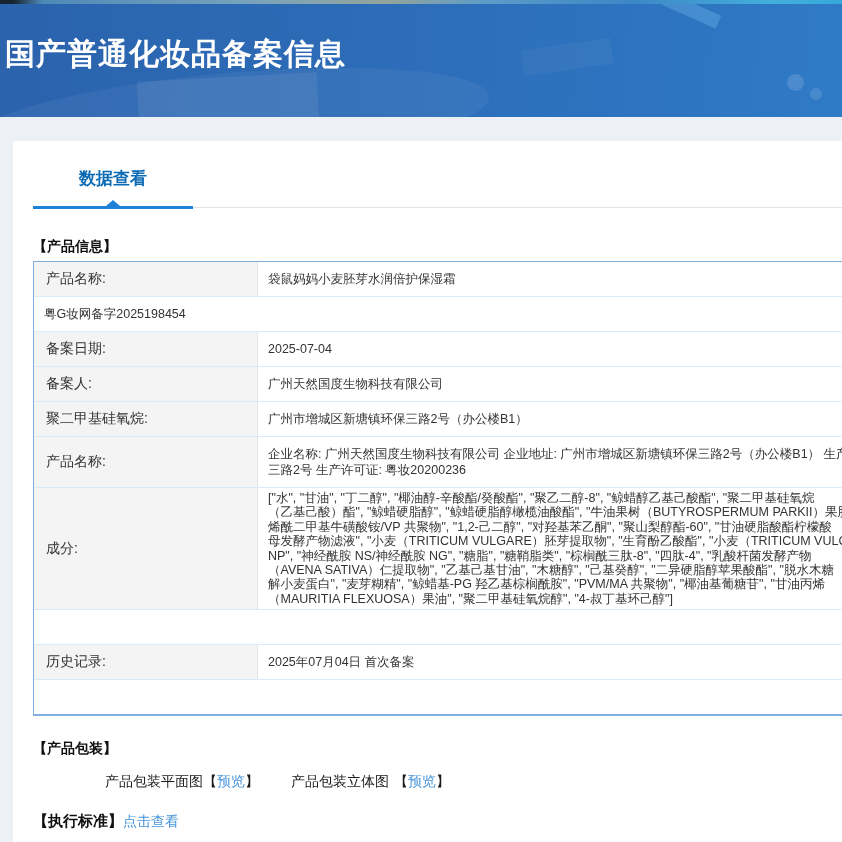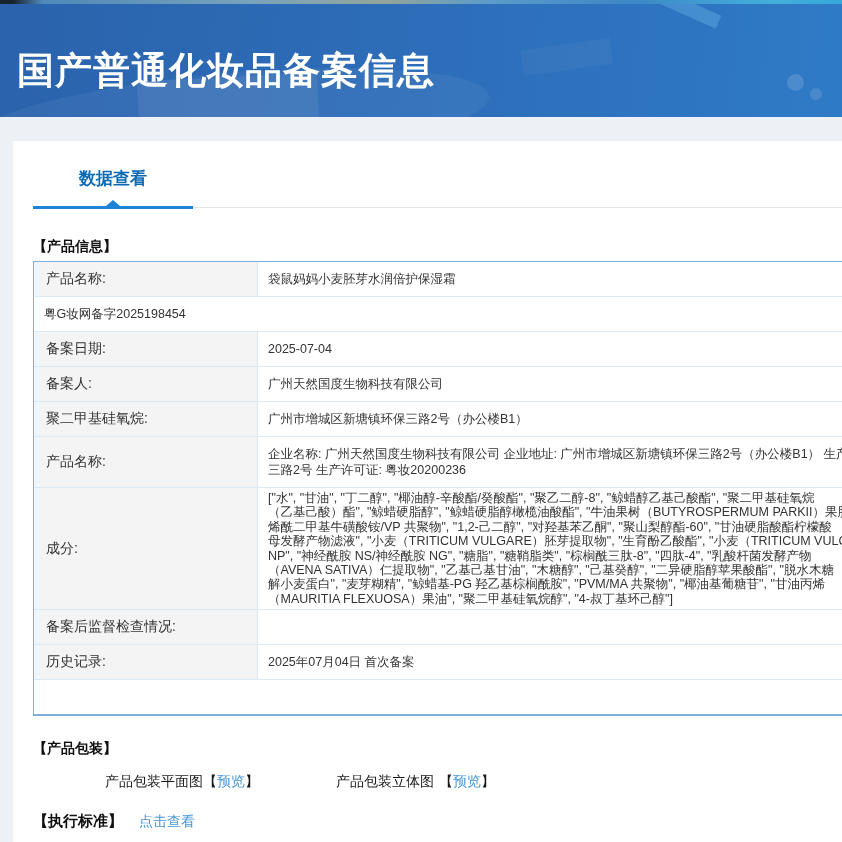--- a/index.html
+++ b/index.html
@@ -8,22 +8,22 @@
   .viewport{position:relative;width:842px;height:842px;overflow:hidden;background:#fff;}
 
   
   .top-strip{height:4px;
     background:linear-gradient(90deg,#17242f 0%,#17242f 1.6%,#4e89b8 5%,#79a3bb 30%,
                #93a49b 46%,#5b9cc9 58%,#3d87c6 75%,#43b0dc 92%,#35a7d8 100%);}
 
   
   .banner{position:relative;height:113px;overflow:hidden;
     background:linear-gradient(95deg,#2b63ac 0%,#2d6db9 50%,#2f7ac6 100%);}
-  .banner-title{position:absolute;left:5px;top:30px;margin:12px;color:#fff;
-    font-size:37px;font-weight:bold;letter-spacing:1px;}
+  .banner-title{position:absolute;left:5px;top:30px;margin:0;color:#fff;
+    font-size:30px;font-weight:bold;letter-spacing:1px;}
   .shape{position:absolute;}
   .s1{left:138px;bottom:-8px;width:180px;height:48px;background:rgba(255,255,255,0.07);
       transform:rotate(-3deg);}
   .s2{left:-30px;bottom:-48px;width:520px;height:92px;background:rgba(255,255,255,0.05);
       border-radius:50%;transform:rotate(-5deg);}
   .s3{right:38px;top:70px;width:17px;height:17px;border-radius:50%;background:rgba(255,255,255,0.14);}
   .s4{right:20px;top:84px;width:12px;height:12px;border-radius:50%;background:rgba(255,255,255,0.12);}
   .s5{right:120px;top:-5px;width:80px;height:14px;background:rgba(130,205,240,0.28);transform:rotate(24deg);}
   .s6{right:230px;top:40px;width:90px;height:26px;background:rgba(255,255,255,0.04);transform:rotate(-8deg);}
 
@@ -56,26 +56,26 @@
     font-weight:normal;color:#333;}
   .tvalue{flex:1;display:flex;flex-direction:column;justify-content:center;
     padding:3px 0 3px 10px;font-size:12.5px;color:#333;min-width:0;}
   .tline{white-space:pre;line-height:15px;}
   .trow.wrap{min-height:50px;}
   .trow.wrap .tline{line-height:16px;}
   .trow.dense .tline{line-height:14.4px;}
 
   
   .pack-row{margin:15px 0 0 72px;font-size:14px;color:#1a1a1a;}
-  .pack-item.second{margin-left:73px;}
+  .pack-item.second{margin-left:28px;}
   .pack-item.second .b-open{margin-left:5px;}
   .link{color:#4694da;cursor:pointer;text-decoration:none;}
   .std-row{margin-top:21px;display:flex;align-items:center;}
   .std-row.second{margin-top:13px;}
-  .std-row .view{margin-left:16px;font-size:14px;}
+  .std-row .view{font-size:14px;}
 </style>
 </head>
 <body>
 
 <div class="viewport">
   <div class="top-strip"></div>
 
   <header class="banner">
     <div class="shape s2"></div>
     <div class="shape s1"></div>
@@ -143,21 +143,20 @@
               <div class="tline">（乙基己酸）酯", "鲸蜡硬脂醇", "鲸蜡硬脂醇橄榄油酸酯", "牛油果树（BUTYROSPERMUM PARKII）果脂</div>
               <div class="tline">烯酰二甲基牛磺酸铵/VP 共聚物", "1,2-己二醇", "对羟基苯乙酮", "聚山梨醇酯-60", "甘油硬脂酸酯柠檬酸</div>
               <div class="tline">母发酵产物滤液", "小麦（TRITICUM VULGARE）胚芽提取物", "生育酚乙酸酯", "小麦（TRITICUM VULG</div>
               <div class="tline">NP", "神经酰胺 NS/神经酰胺 NG", "糖脂", "糖鞘脂类", "棕榈酰三肽-8", "四肽-4", "乳酸杆菌发酵产物</div>
               <div class="tline">（AVENA SATIVA）仁提取物", "乙基己基甘油", "木糖醇", "己基癸醇", "二异硬脂醇苹果酸酯", "脱水木糖</div>
               <div class="tline">解小麦蛋白", "麦芽糊精", "鲸蜡基-PG 羟乙基棕榈酰胺", "PVM/MA 共聚物", "椰油基葡糖苷", "甘油丙烯</div>
               <div class="tline">（MAURITIA FLEXUOSA）果油", "聚二甲基硅氧烷醇", "4-叔丁基环己醇"]</div>
             </div>
           </div>
           <div class="trow">
-            <div class="tlabel">备案后监督检查情况:</div>
             <div class="tvalue">
               <div class="tline"></div>
             </div>
           </div>
           <div class="trow">
             <div class="tlabel">历史记录:</div>
             <div class="tvalue">
               <div class="tline">2025年07月04日 首次备案</div>
             </div>
           </div>

